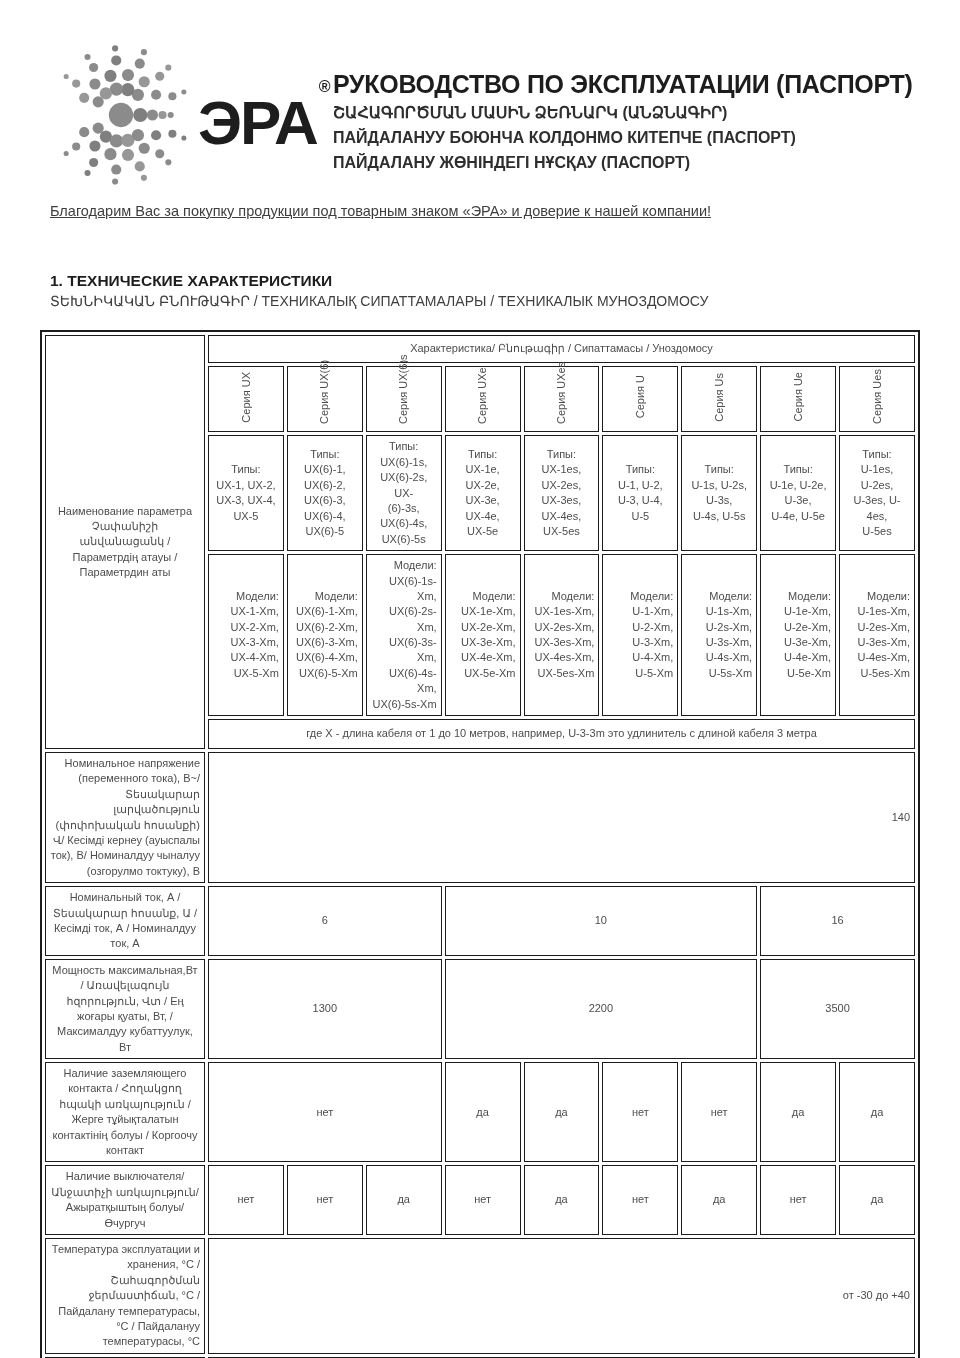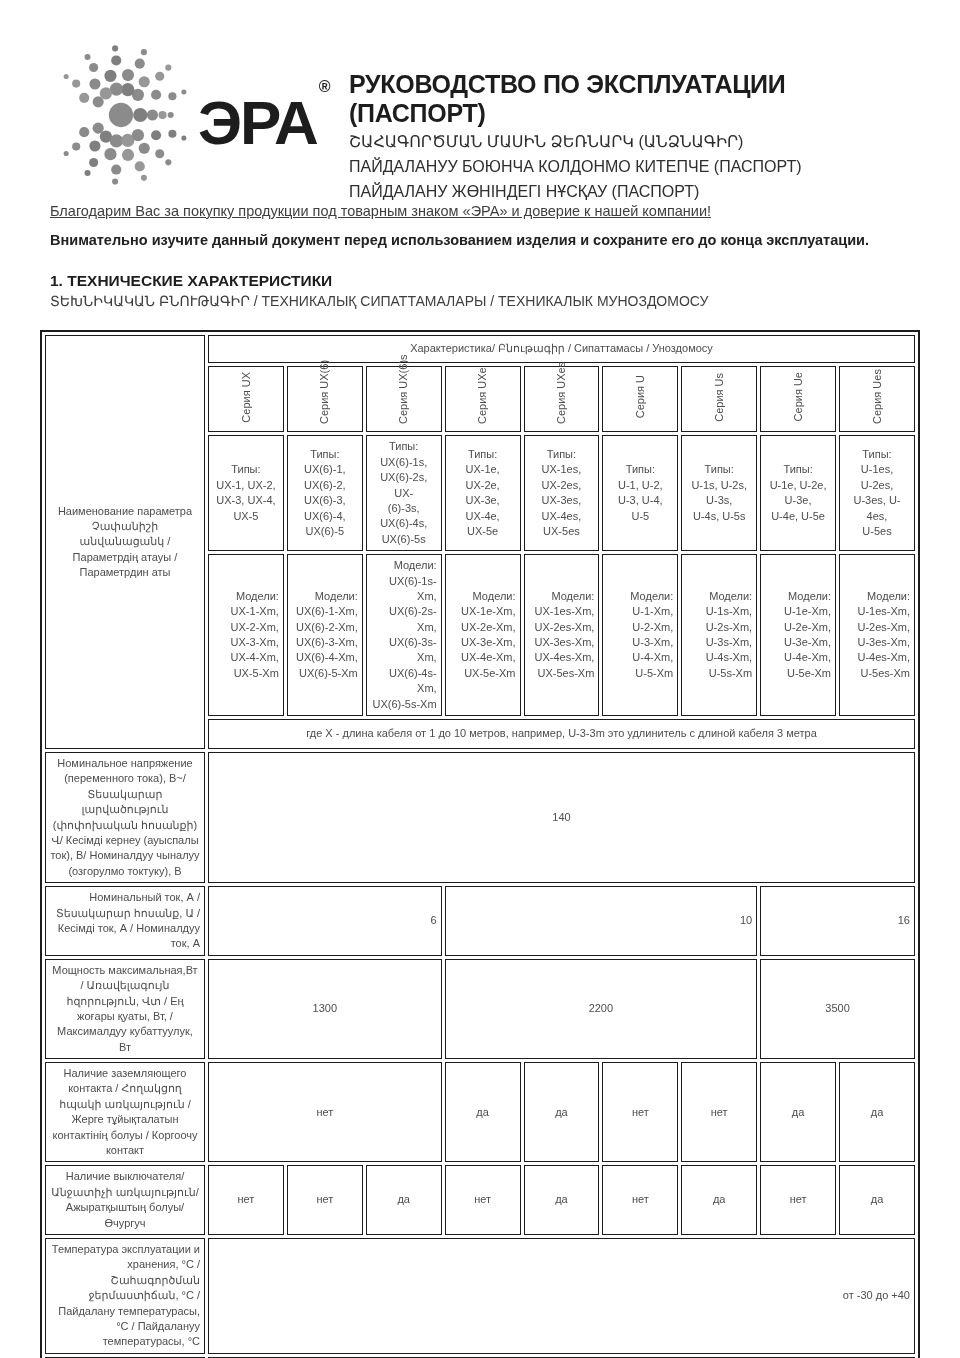--- a/index.html
+++ b/index.html
@@ -5,23 +5,23 @@
   html,body{margin:0;padding:0;background:#ffffff;}
   body{width:960px;height:1358px;font-family:"Liberation Sans",sans-serif;color:#4a4a4a;position:relative;}
   .page{position:relative;width:960px;height:1358px;overflow:hidden;}
 
   
   .hdr{position:absolute;left:50px;top:42px;right:42px;display:flex;align-items:flex-start;}
   .logo{width:265px;display:flex;align-items:center;}
   .logo svg{flex:0 0 auto;}
   .brand{font-size:62px;font-weight:800;color:#1d1d1d;letter-spacing:-2px;line-height:1;margin-left:6px;position:relative;top:8px;}
   .brand sup{font-size:16px;font-weight:700;position:relative;top:-30px;left:2px;letter-spacing:0;}
-  .titles{margin-left:34px;padding-top:28px;}
+  .titles{margin-left:18px;padding-top:28px;}
   .title-main{font-size:25px;font-weight:800;color:#1d1d1d;letter-spacing:-0.3px;line-height:1.15;}
-  .title-sub{font-size:16px;font-weight:400;color:#2e2e2e;line-height:1.38;margin-top:3px;}
+  .title-sub{font-size:16px;font-weight:700;color:#2e2e2e;line-height:1.38;margin-top:3px;}
 
   
   .intro-thanks{position:absolute;left:50px;top:203px;right:50px;font-size:14.5px;color:#3e3e3e;text-decoration:underline;}
   .intro-warning{position:absolute;left:50px;top:232px;right:40px;font-size:14.5px;font-weight:700;color:#222;}
 
   
   .sec-title{position:absolute;left:50px;top:272px;font-size:15.5px;font-weight:800;color:#1d1d1d;}
   .sec-sub{position:absolute;left:50px;top:293px;right:50px;font-size:14px;color:#3e3e3e;}
 
   
@@ -30,22 +30,22 @@
   col.c-label{width:160px;}
   td.lbl{text-align:left;vertical-align:middle;padding:5px 7px;font-size:11.5px;line-height:1.35;}
   td.lbl-top{vertical-align:top;padding-top:7px;}
   td.chead{height:20px;font-size:12px;}
   td.vhead{height:56px;}
   .vert{writing-mode:vertical-rl;transform:rotate(180deg);white-space:nowrap;font-size:11px;line-height:1.15;display:inline-block;max-height:54px;}
   td.pre{white-space:pre-line;font-size:11px;}
   tr.r-types td{height:104px;}
   tr.r-models td{height:102px;text-align:right;}
   td.note{height:22px;font-size:11.5px;}
-  tr.r-voltage td{height:91px;}
-  tr.r-current td{height:49px;text-align:right;}
+  tr.r-voltage td{height:91px;text-align:right;}
+  tr.r-current td{height:49px;}
   tr.r-power td{height:49px;}
   tr.r-ground td{height:69px;}
   tr.r-switch td{height:59px;}
   tr.r-temp td{height:99px;text-align:right;}
   tr.r-humid td{height:116px;}
 </style>
 </head>
 <body>
 
 <div class="page">
@@ -111,21 +111,20 @@
     </div>
     <div class="titles">
       <div class="title-main">РУКОВОДСТВО ПО ЭКСПЛУАТАЦИИ (ПАСПОРТ)</div>
       <div class="title-sub">ՇԱՀԱԳՈՐԾՄԱՆ ՄԱՍԻՆ ՁԵՌՆԱՐԿ (ԱՆՁՆԱԳԻՐ)</div>
       <div class="title-sub">ПАЙДАЛАНУУ БОЮНЧА КОЛДОНМО КИТЕПЧЕ (ПАСПОРТ)</div>
       <div class="title-sub">ПАЙДАЛАНУ ЖӨНІНДЕГІ НҰСҚАУ (ПАСПОРТ)</div>
     </div>
   </div>
 
   <div class="intro-thanks">Благодарим Вас за покупку продукции под товарным знаком «ЭРА» и доверие к нашей компании!</div>
-  <div class="intro-warning">Внимательно изучите данный документ перед использованием изделия и сохраните его до конца эксплуатации.</div>
 
   <div class="sec-title">1. ТЕХНИЧЕСКИЕ ХАРАКТЕРИСТИКИ</div>
   <div class="sec-sub">ՏԵԽՆԻԿԱԿԱՆ ԲՆՈՒԹԱԳԻՐ /  ТЕХНИКАЛЫҚ СИПАТТАМАЛАРЫ / ТЕХНИКАЛЫК МУНОЗДОМОСУ</div>
 
   <table class="spec">
     <colgroup>
       <col class="c-label">
         <col>
         <col>
         <col>

